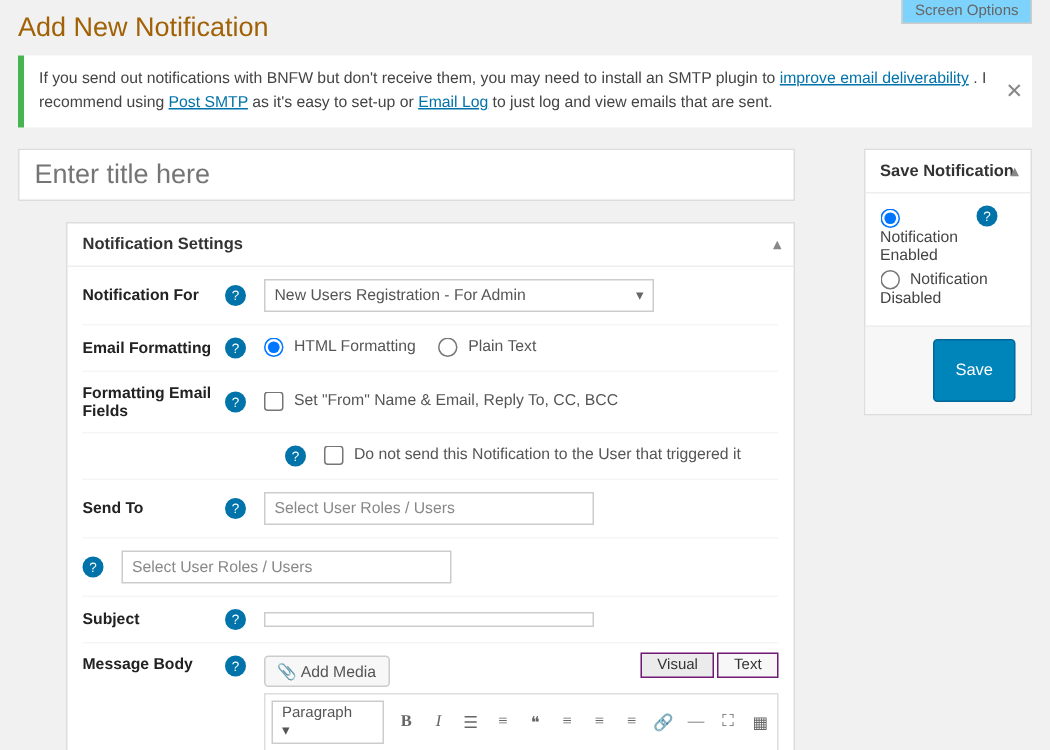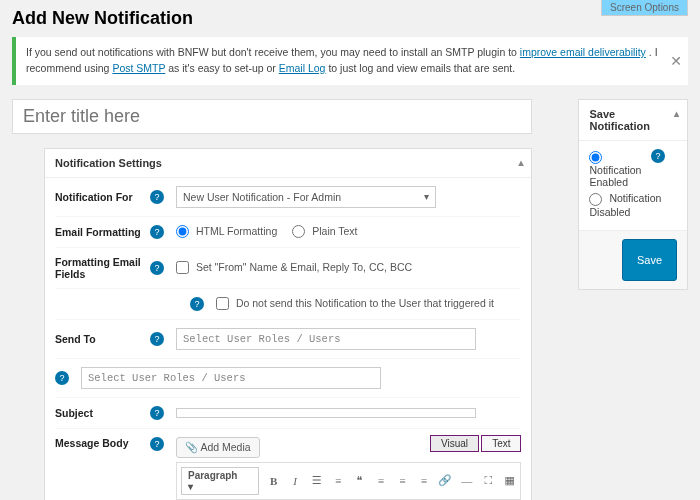--- a/index.html
+++ b/index.html
@@ -1,18 +1,18 @@
 <!DOCTYPE html>
 <html><head>
 <meta charset="utf-8">
 <style>
 * { box-sizing: border-box; margin: 0; padding: 0; }
 body { font-family: -apple-system, "Segoe UI", Helvetica, Arial, sans-serif; font-size: 11px; background: #f1f1f1; color: #333; }
 .wrap { padding: 8px 12px; }
-h1 { font-size: 18px; font-weight: 700; color: #000000; margin-bottom: 8px; }
+h1 { font-size: 18px; font-weight: 400; color: #a16207; margin-bottom: 8px; }
 .screen-options { position: absolute; top: 0; right: 12px; background: #7dd3fc; border: 1px solid #ccc; border-top: none; padding: 2px 8px; font-size: 10px; color: #666; }
 .notice { border-left: 4px solid #46b450; background: #fff; padding: 8px 28px 8px 10px; margin-bottom: 14px; position: relative; color: #444; font-size: 10.5px; line-height: 1.5; }
 .notice a { color: #0073aa; text-decoration: underline; }
 .notice .dismiss { position: absolute; right: 6px; top: 50%; transform: translateY(-50%); color: #888; cursor: pointer; font-size: 14px; }
 .columns { display: flex; gap: 14px; }
 .col-main { flex: 1; }
 .col-side { width: 165px; }
 .title-input { width: 100%; font-size: 18px; padding: 6px 10px; border: 1px solid #ddd; background: #fff; color: #888; margin-bottom: 14px; }
 .postbox { background: #fff; border: 1px solid #ddd; margin-bottom: 14px; margin-left: 32px; }
 .postbox h2 { font-size: 11px; font-weight: 600; padding: 8px 10px; border-bottom: 1px solid #eee; position: relative; }
@@ -20,27 +20,27 @@
 .inside { padding: 0 10px 8px; }
 .form-row { display: flex; align-items: center; padding: 8px 0; border-top: 1px solid #f5f5f5; }
 .form-row:first-child { border-top: none; }
 .form-row.indent { padding-left: 135px; }
 .form-label { width: 95px; font-weight: 600; color: #222; font-size: 10.5px; flex-shrink: 0; }
 .help { display: inline-flex; width: 14px; height: 14px; border-radius: 50%; background: #0073aa; color: #fff; font-size: 9px; align-items: center; justify-content: center; margin-right: 12px; cursor: pointer; flex-shrink: 0; }
 .select2 { border: 1px solid #ccc; padding: 4px 20px 4px 6px; width: 260px; font-size: 10.5px; background: #fff; position: relative; color: #555; }
 .select2 .arrow { position: absolute; right: 6px; top: 4px; color: #666; font-size: 10px; }
 .radio-group label, .check-group label { font-size: 10.5px; margin-right: 12px; color: #555; }
 input[type=radio], input[type=checkbox] { margin-right: 4px; vertical-align: middle; }
-.multi-input { border: 1px solid #ccc; padding: 4px 6px; width: 300px; font-size: 10.5px; background: #fff; color: #888; font-family: Liberation Mono, monospace; }
+.multi-input { border: 1px solid #ccc; padding: 4px 6px; width: 220px; font-size: 10.5px; background: #fff; color: #888; }
 .media-btn { border: 1px solid #ccc; background: #f7f7f7; padding: 3px 8px; font-size: 10.5px; border-radius: 3px; cursor: pointer; color: #555; }
 .editor-tabs { float: right; }
 .editor-tab { border: 1px solid #701a75; background: #f7f7f7; padding: 2px 10px; font-size: 10px; cursor: pointer; margin-left: -1px; }
 .editor-tab.active { background: #ebebeb; }
 .editor-bar { clear: both; border: 1px solid #ddd; background: #fff; margin-top: 4px; display: flex; align-items: center; }
-.editor-sel { border: 1px solid #ccc; padding: 2px 14px 2px 6px; font-size: 10px; margin: 4px; color: #555; font-weight: bold; }
+.editor-sel { border: 1px solid #ccc; padding: 2px 14px 2px 6px; font-size: 10px; margin: 4px; color: #555; }
 .ed-btn { display: inline-flex; align-items: center; justify-content: center; width: 22px; height: 22px; color: #666; font-size: 11px; font-family: Georgia, serif; cursor: pointer; }
 .side-pad { padding: 8px 10px 10px; }
 .side-radios label { display: block; font-size: 10.5px; color: #444; padding: 2px 0; }
 .side-help { float: right; }
 .save-row { text-align: right; padding: 8px 10px; border-top: 1px solid #eee; background: #f7f7f7; }
 .button-primary { background: #0085ba; border: 1px solid #006799; color: #fff; padding: 14px 14px; border-radius: 3px; cursor: pointer; font-size: 11px; }
 </style>
 </head>
 <body>
 
@@ -68,21 +68,21 @@
         <h2>
           <span>Notification Settings</span>
           <span class="handle">▴</span>
         </h2>
         <div class="inside">
 
           <div class="form-row">
             <span class="form-label">Notification For</span>
             <span class="help">?</span>
             <div class="select2">
-              <span>New User Notification - For Admin</span>
+              <span>New Users Registration - For Admin</span>
               <span class="arrow">▾</span>
             </div>
           </div>
 
           <div class="form-row">
             <span class="form-label">Email Formatting</span>
             <span class="help">?</span>
             <div class="radio-group">
               <label><input type="radio" checked="" style=""> <span>HTML Formatting</span></label>
               <label><input type="radio" style=""> <span>Plain Text</span></label>

